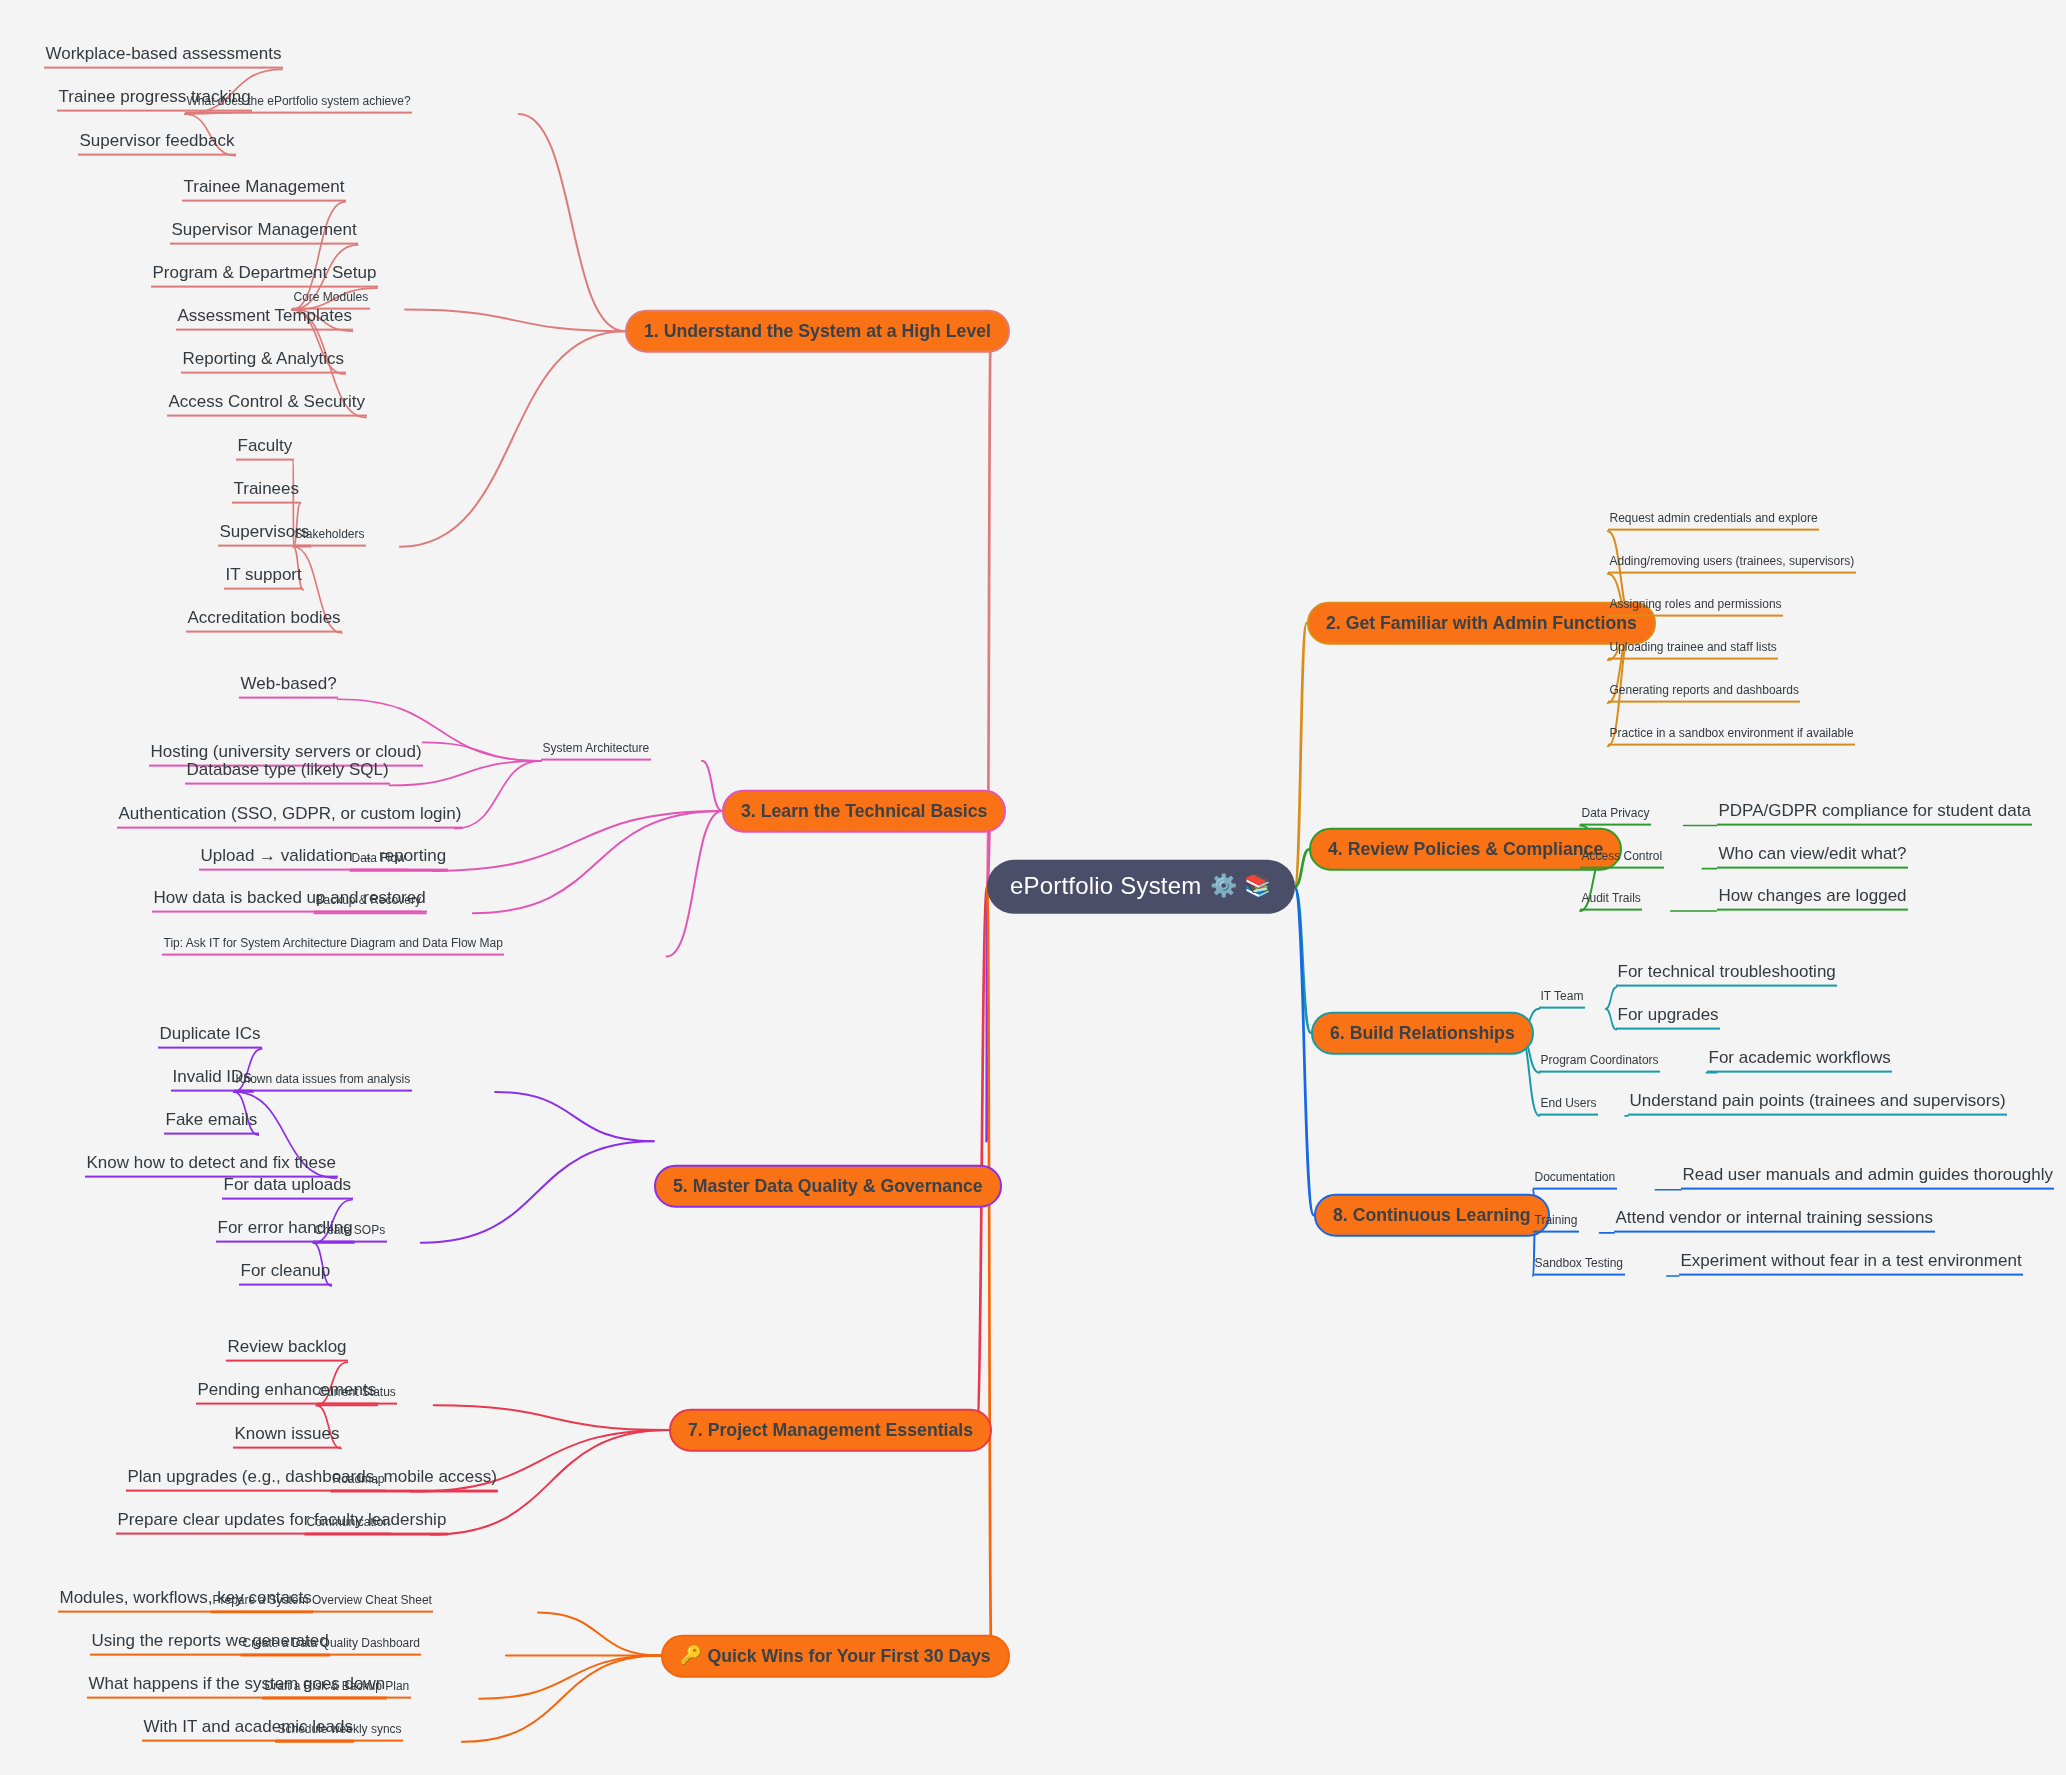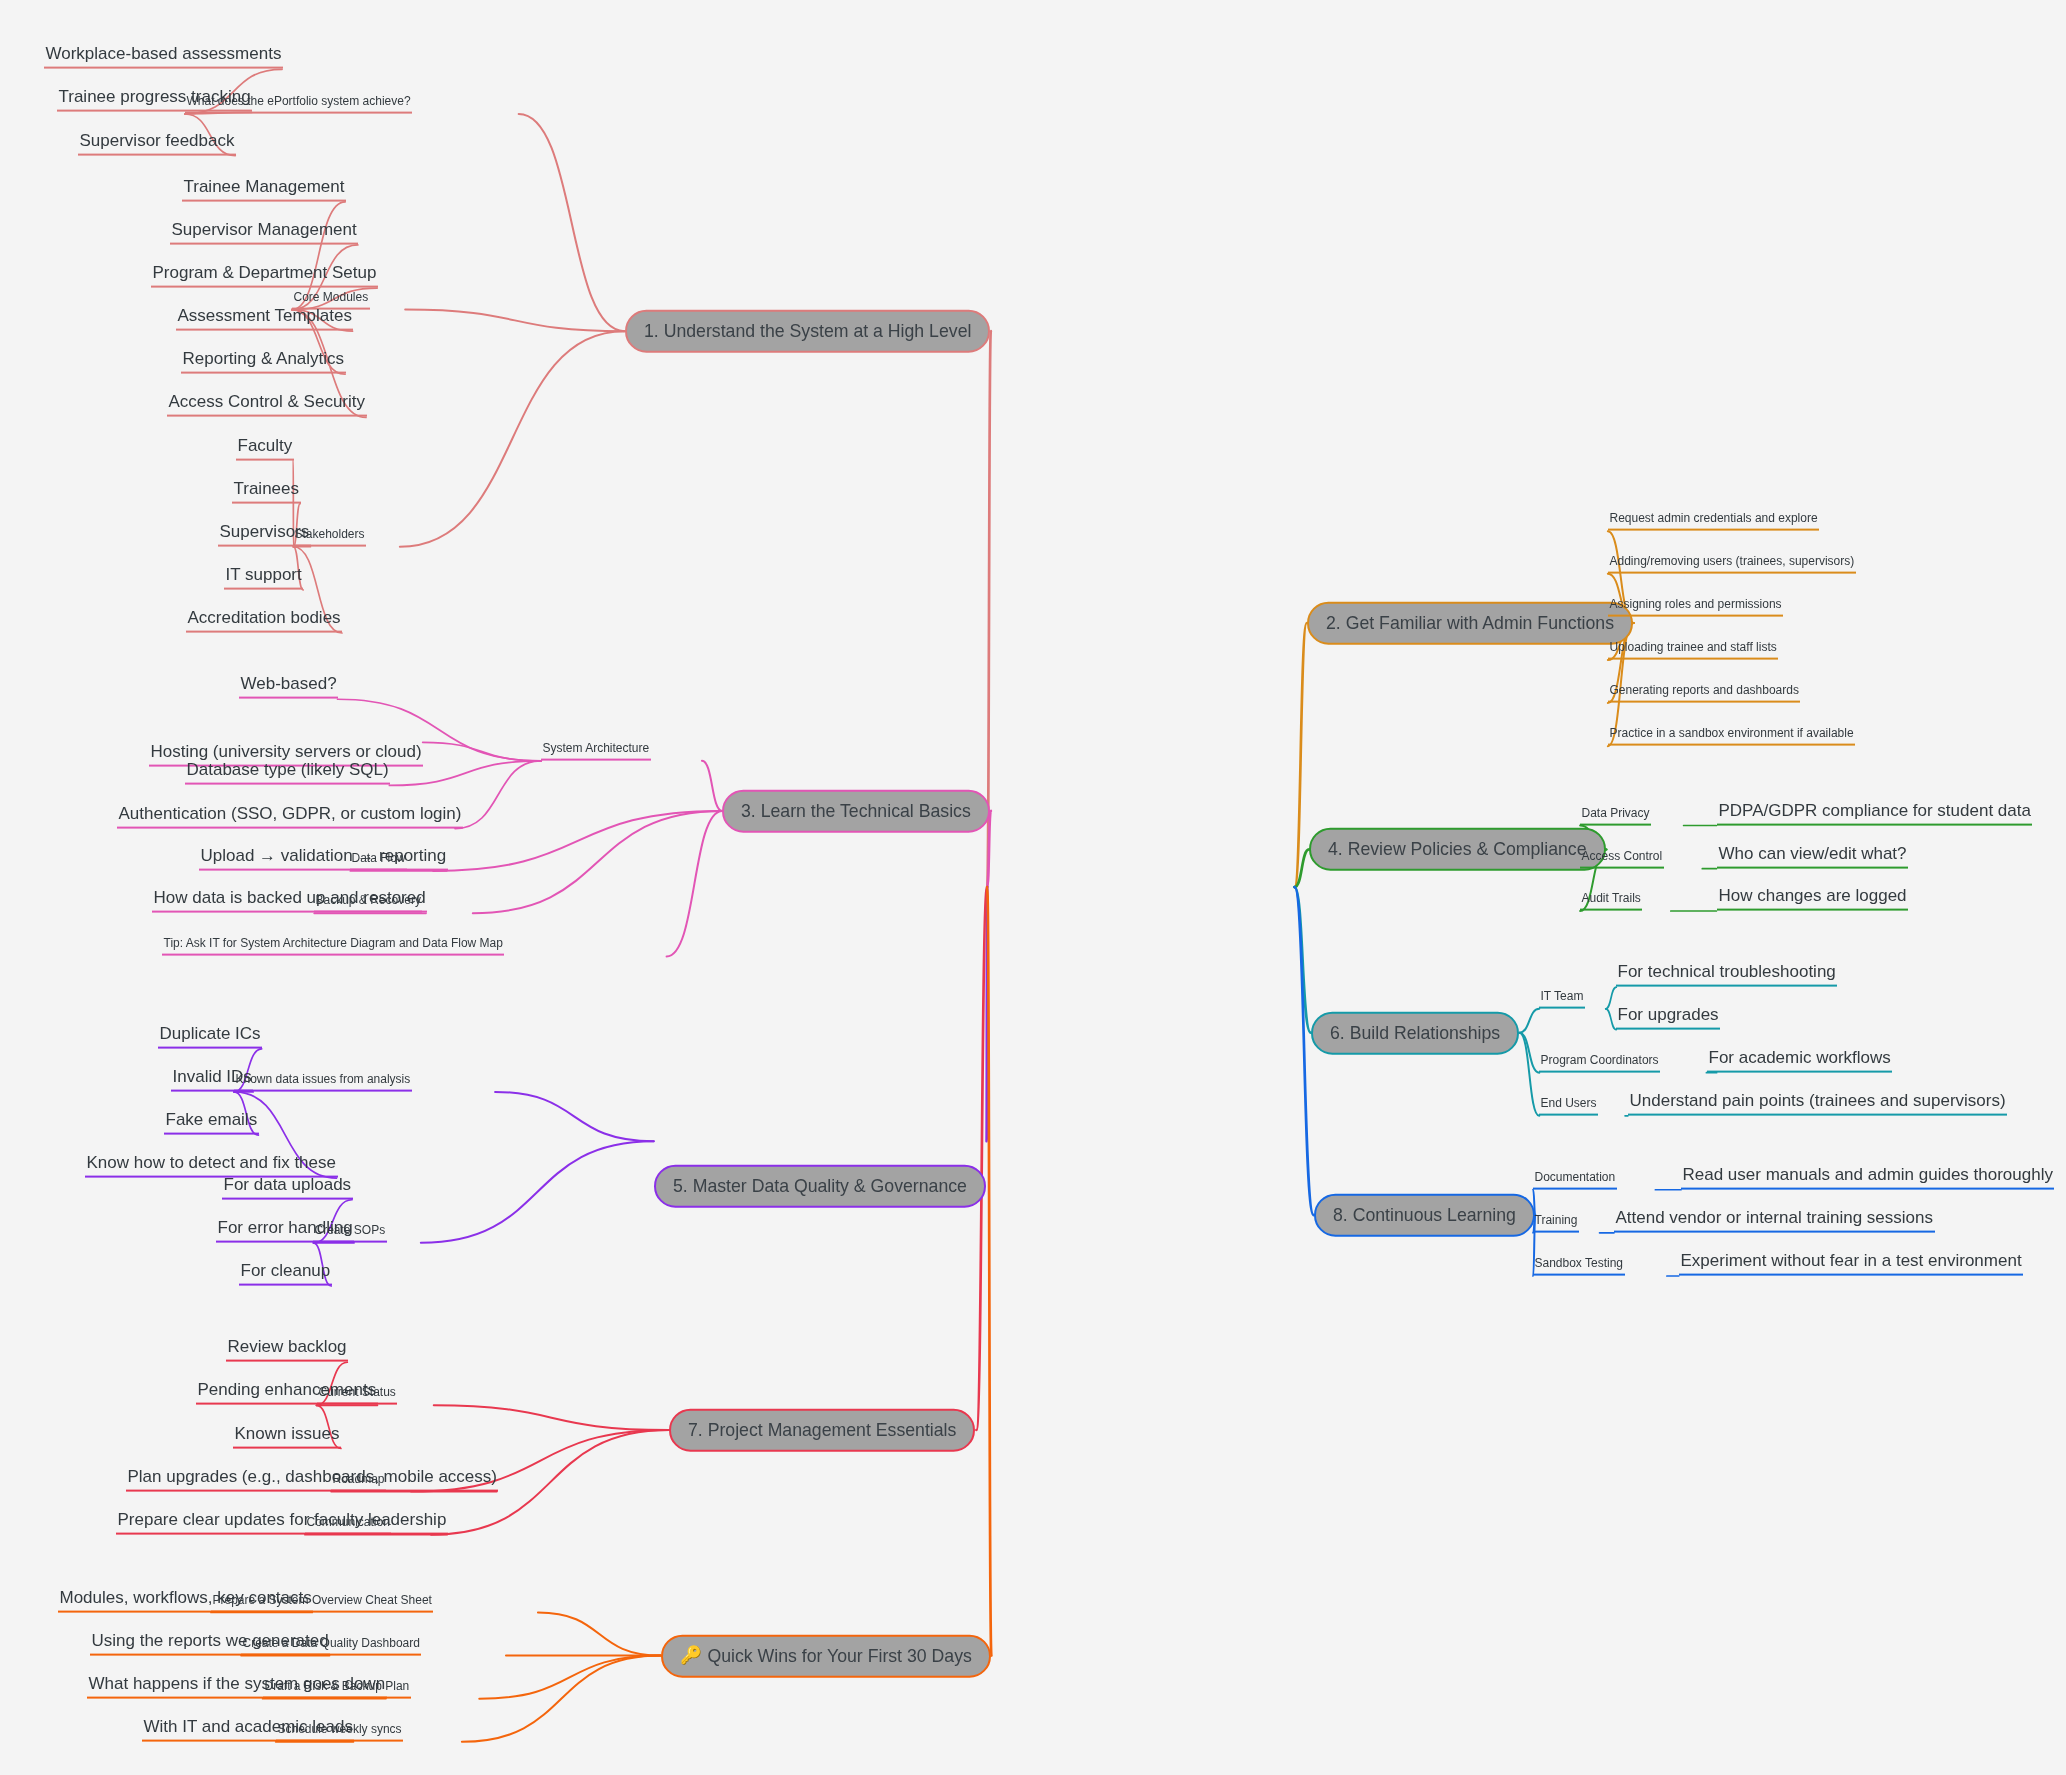--- a/index.html
+++ b/index.html
@@ -23,29 +23,30 @@
     transform:translateY(-100%);
     padding:0 1.5px 5.4px 1.5px;
   }
   .node.lvl2{font-size:12px;}
   .node.lvl3{font-size:17px;}
 
   
   .pill{
     position:absolute;
     display:flex;align-items:center;justify-content:flex-start;
-    background:#a3a3a3;
+    background:#f97316;
     border:2.3px solid #999;
     border-radius:769px;
     font-size:17.7px;
     color:#3a4147;
     white-space:nowrap;
     padding:8.5px 17px 9.2px 17px;
     transform:translateY(-50%);
     box-sizing:border-box;
+    font-weight:bold;
   }
   .pill .emj{margin-right:5.4px;font-size:17.7px;line-height:1;}
 
   
   .root{
     position:absolute;
     display:flex;align-items:center;
     background:#4a4e69;
     color:#ffffff;
     border-radius:769px;
@@ -144,20 +145,24 @@
       <path d="M858,2150 C770.3265625,2150 786.2671875,2094 698.59375,2094" stroke="#f4650c" stroke-width="2.6" fill="none"></path>
       <path d="M858,2150 C747.49296875,2150 767.58515625,2150 657.078125,2150" stroke="#f4650c" stroke-width="2.6" fill="none"></path>
       <path d="M858,2150 C728.4234375,2150 751.9828125,2206 622.40625,2206" stroke="#f4650c" stroke-width="2.6" fill="none"></path>
       <path d="M858,2150 C715.98828125,2150 741.80859375,2262 599.796875,2262" stroke="#f4650c" stroke-width="2.6" fill="none"></path>
       <path d="M274,2094 C346.3078125,2094 333.1609375,2094 405.46875,2094" stroke="#f4650c" stroke-width="2.2" fill="none"></path>
       <path d="M313,2150 C376.2328125,2150 364.7359375,2150 427.96875,2150" stroke="#f4650c" stroke-width="2.2" fill="none"></path>
       <path d="M341,2206 C429,2206 413,2206 501,2206" stroke="#f4650c" stroke-width="2.2" fill="none"></path>
       <path d="M358,2262 C413.584375,2262 403.478125,2262 459.0625,2262" stroke="#f4650c" stroke-width="2.2" fill="none"></path>
     </svg>
 
+  <div class="root" style="left:987px;top:887px;">
+    <span>ePortfolio System</span>
+    <span class="emj">⚙️ 📚</span>
+  </div>
 
   <div class="pill" style="left:625px;top:331px;border-color:#dd7b7b;">
     <span>1. Understand the System at a High Level</span>
   </div>
 
   <div class="node lvl2" style="left:185px;top:114px;border-bottom:2.3px solid #dd7b7b;">
     <span>What does the ePortfolio system achieve?</span>
   </div>
   <div class="node lvl3" style="left:44px;top:69px;border-bottom:2.3px solid #dd7b7b;">
     <span>Workplace-based assessments</span>

